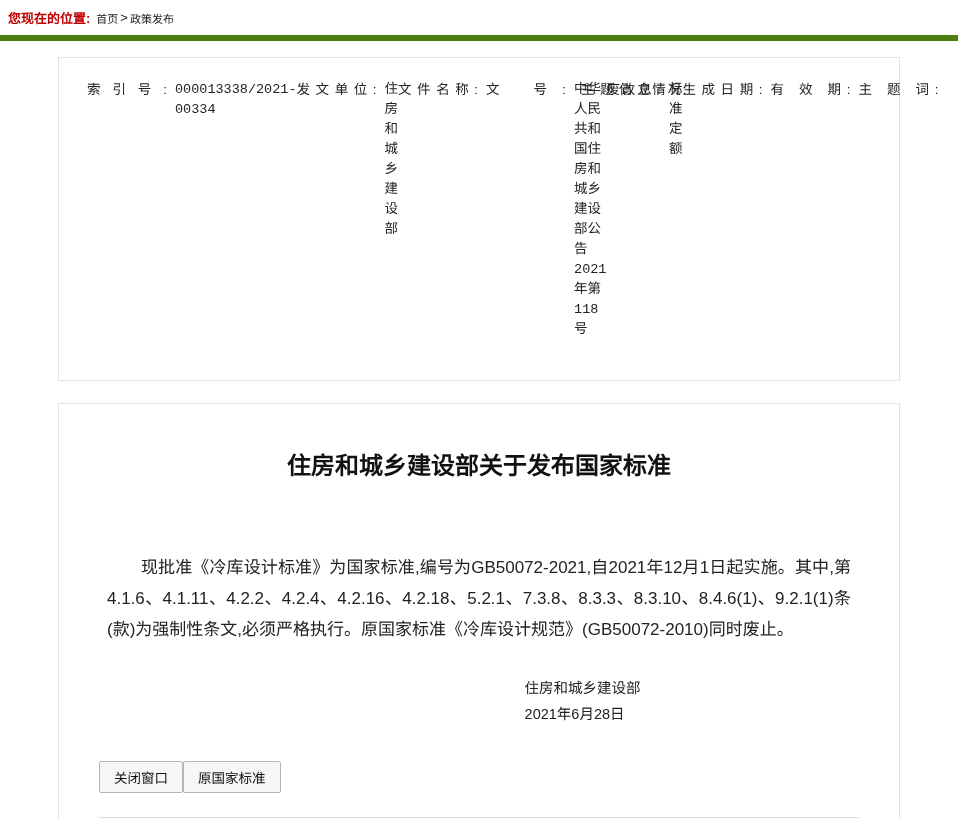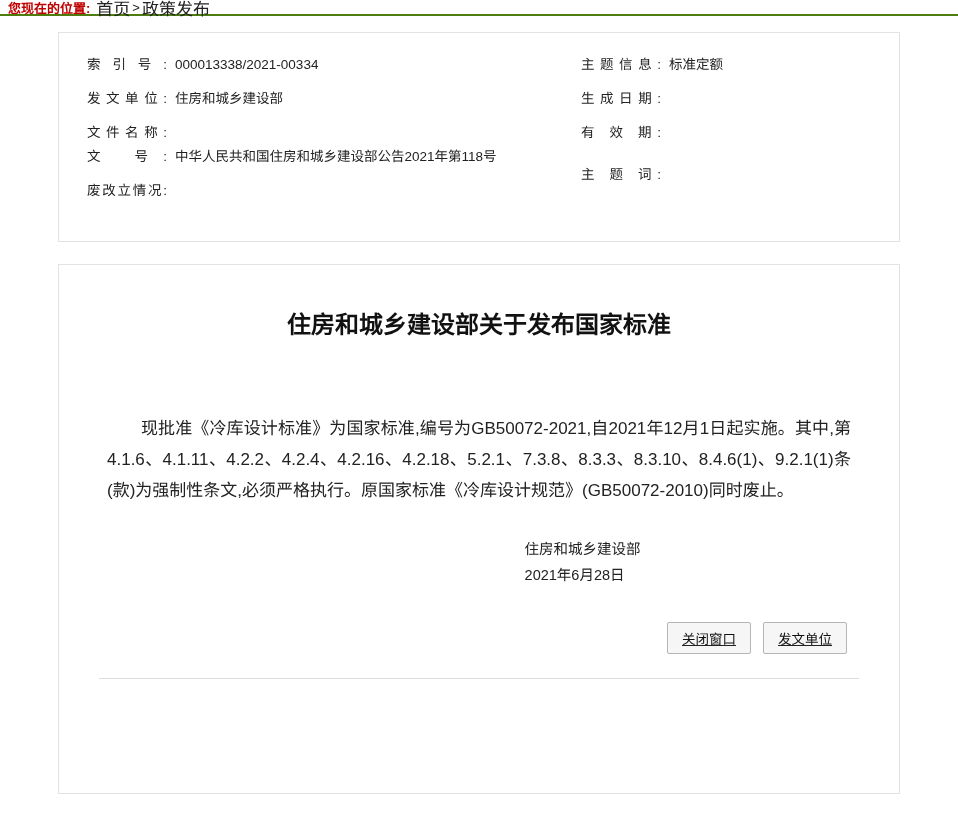--- a/index.html
+++ b/index.html
@@ -12,37 +12,37 @@
   body {
     width: 958px;
     height: 819px;
     overflow: hidden;
     color: #222;
     font-size: 14px;
   }
 
   
   .breadcrumb-bar {
-    height: 16px;
-    border-bottom: 2px solid #4d7c0f;
+    height: 41px;
+    border-bottom: 6px solid #4d7c0f;
     display: flex;
     align-items: center;
     padding: 0 0 0 8px;
     box-sizing: border-box;
     background: #fff;
   }
   .breadcrumb-label {
     color: #c00000;
     font-weight: bold;
     font-size: 13px;
     margin-right: 6px;
   }
   .breadcrumb-link {
     color: #222;
-    font-size: 17px;
+    font-size: 11px;
     text-decoration: none;
   }
   .breadcrumb-sep {
     color: #222;
     font-size: 13px;
     margin: 0 2px;
   }
 
   
   .page {
@@ -55,21 +55,21 @@
     border: 1px solid #e2e2e2;
     background: #fff;
     padding: 22px 28px 26px 28px;
     box-sizing: border-box;
   }
   .meta-grid {
     display: flex;
   }
   .meta-col {
     display: flex;
-    flex-direction: column;
+    flex-direction: row;
   }
   .meta-col.left { width: 470px; }
   .meta-col.right { flex: 1; padding-left: 24px; }
 
   .meta-row {
     display: flex;
     align-items: flex-start;
     margin-bottom: 14px;
     font-size: 13.5px;
     line-height: 20px;
@@ -79,20 +79,21 @@
     min-width: 88px;
     text-align: justify;
     text-align-last: justify;
     color: #222;
     padding-right: 8px;
     box-sizing: border-box;
   }
   .meta-val {
     color: #222;
     flex: 1;
+    font-family: Liberation Mono, monospace;
   }
   .meta-row.tall { margin-bottom: 4px; }
   .meta-row.spaced { margin-bottom: 22px; }
 
   
   .article-card {
     margin: 22px 58px 0 58px;
     border: 1px solid #e2e2e2;
     background: #fff;
     padding: 34px 40px 0 40px;
@@ -100,21 +101,20 @@
     min-height: 530px;
   }
   .article-title {
     text-align: center;
     font-size: 24px;
     font-weight: bold;
     line-height: 40px;
     color: #111;
     margin: 0 0 0 0;
     padding-top: 8px;
-    font-family: Liberation Mono, monospace;
   }
   .article-title .line2 { display: block; }
 
   .article-body {
     margin-top: 66px;
     font-size: 17px;
     line-height: 31px;
     color: #222;
     text-align: justify;
     padding: 0 8px;
@@ -128,24 +128,22 @@
     margin-top: 30px;
     padding-left: 56%;
     font-size: 14.5px;
     line-height: 26px;
     color: #222;
   }
 
   .btn-row {
     margin-top: 34px;
     display: flex;
-    justify-content: flex-end;
-    gap: 12px;
+    justify-content: flex-start;
     padding-right: 12px;
-    text-decoration: underline;
   }
   .btn {
     font-family: "Liberation Sans", sans-serif;
     font-size: 13.5px;
     padding: 5px 14px;
     background: #f6f6f6;
     border: 1px solid #b5b5b5;
     color: #111;
     cursor: pointer;
     border-radius: 2px;
@@ -222,21 +220,21 @@
       <p>现批准《冷库设计标准》为国家标准,编号为GB50072-2021,自2021年12月1日起实施。其中,第4.1.6、4.1.11、4.2.2、4.2.4、4.2.16、4.2.18、5.2.1、7.3.8、8.3.3、8.3.10、8.4.6(1)、9.2.1(1)条(款)为强制性条文,必须严格执行。原国家标准《冷库设计规范》(GB50072-2010)同时废止。</p>
     </div>
 
     <div class="signature">
       <div>住房和城乡建设部</div>
       <div>2021年6月28日</div>
     </div>
 
     <div class="btn-row">
       <button class="btn" type="button">关闭窗口</button>
-      <button class="btn" type="button">发文单位</button>
+      <button class="btn" type="button">原国家标准</button>
     </div>
 
     <div class="attach-wrap">
       
       
     </div>
   </div>
 
 </div>
 

